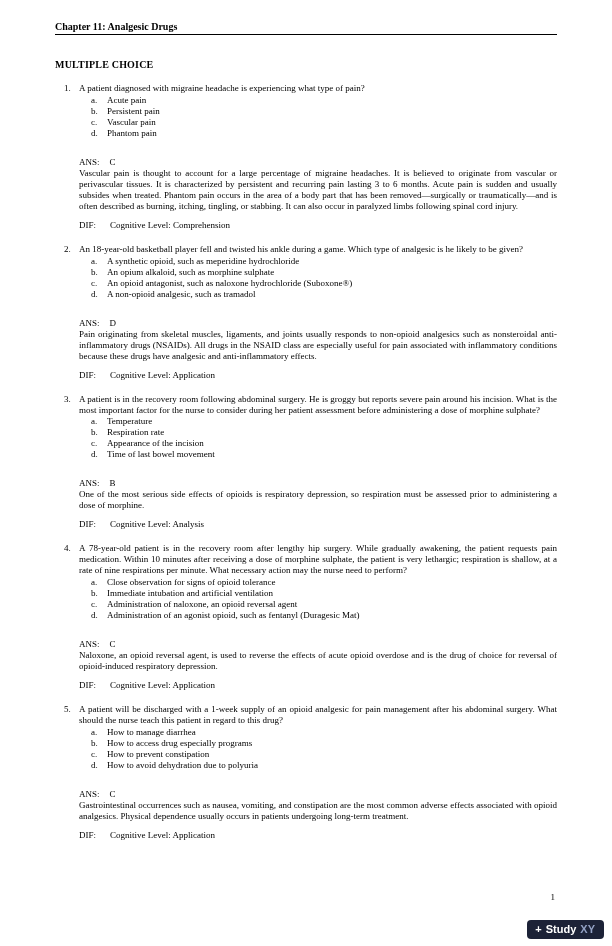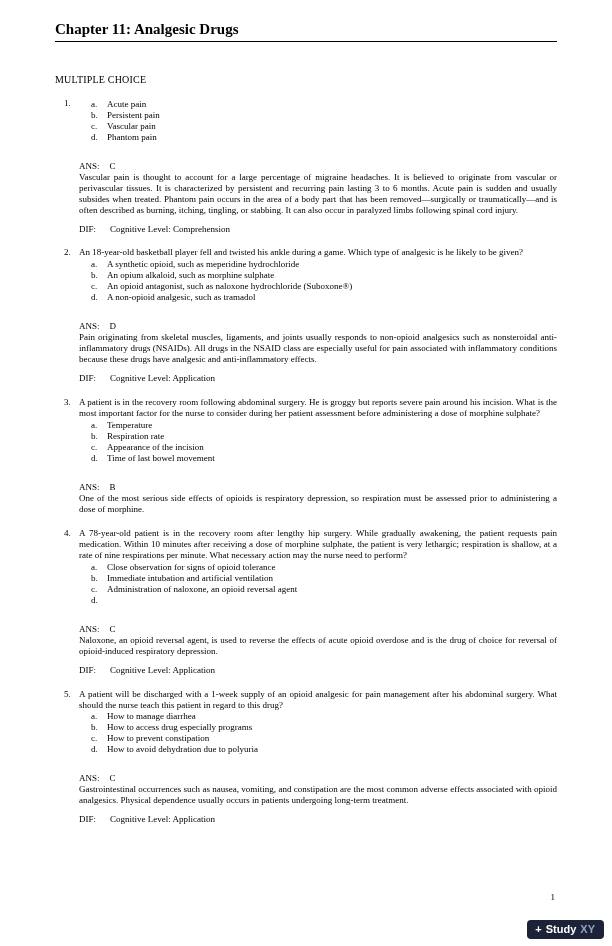--- a/index.html
+++ b/index.html
@@ -8,30 +8,30 @@
     width: 612px; height: 946px;
     position: relative;
     overflow: hidden;
     font-family: "Liberation Serif", serif;
     color: #000000;
   }
   .page { padding: 20px 55px 0 55px; }
 
   .doc-header {
     font-weight: 700;
-    font-size: 15px;
+    font-size: 10px;
     line-height: 1.32;
     border-bottom: 1.3px solid #000;
     padding-bottom: 1px;
   }
 
   .section-title {
-    font-weight: 400;
+    font-weight: 700;
     font-size: 10px;
-    margin-top: 32px;
+    margin-top: 24px;
     letter-spacing: 0.2px;
   }
 
   .questions { margin-top: 6px; font-size: 9px; line-height: 1.22; }
 
   .question { margin-top: 13px; margin-left: 9px; }
   .q-row { display: flex; }
   .q-num { width: 15px; flex-shrink: 0; }
   .q-body { flex: 1; }
   .q-stem { text-align: justify; }
@@ -76,20 +76,21 @@
     <div>Chapter 11: Analgesic Drugs</div>
   </header>
 
   <div class="section-title">MULTIPLE CHOICE</div>
 
   <div class="questions">
   <div class="question">
     <div class="q-row">
       <div class="q-num">1.</div>
       <div class="q-body">
+        <div class="q-stem">A patient diagnosed with migraine headache is experiencing what type of pain?</div>
         <div class="q-choices">
               <div class="choice">
                 <span class="choice-letter">a.</span>
                 <span class="choice-text">Acute pain</span>
               </div>
               <div class="choice">
                 <span class="choice-letter">b.</span>
                 <span class="choice-text">Persistent pain</span>
               </div>
               <div class="choice">
@@ -166,20 +167,23 @@
               </div>
               <div class="choice">
                 <span class="choice-letter">d.</span>
                 <span class="choice-text">Time of last bowel movement</span>
               </div>
             </div>
         <div class="q-ans">
           <span class="ans-label">ANS:</span><span class="ans-value">B</span>
         </div>
         <div class="q-rationale">One of the most serious side effects of opioids is respiratory depression, so respiration must be assessed prior to administering a dose of morphine.</div>
+        <div class="q-dif">
+          <span class="dif-label">DIF:</span><span class="dif-value">Cognitive Level: Analysis</span>
+        </div>
       </div>
     </div>
   </div>
 
   <div class="question">
     <div class="q-row">
       <div class="q-num">4.</div>
       <div class="q-body">
         <div class="q-stem">A 78-year-old patient is in the recovery room after lengthy hip surgery. While gradually awakening, the patient requests pain medication. Within 10 minutes after receiving a dose of morphine sulphate, the patient is very lethargic; respiration is shallow, at a rate of nine respirations per minute. What necessary action may the nurse need to perform?</div>
         <div class="q-choices">
@@ -190,20 +194,21 @@
               <div class="choice">
                 <span class="choice-letter">b.</span>
                 <span class="choice-text">Immediate intubation and artificial ventilation</span>
               </div>
               <div class="choice">
                 <span class="choice-letter">c.</span>
                 <span class="choice-text">Administration of naloxone, an opioid reversal agent</span>
               </div>
               <div class="choice">
                 <span class="choice-letter">d.</span>
+                <span class="choice-text">Administration of an agonist opioid, such as fentanyl (Duragesic Mat)</span>
               </div>
             </div>
         <div class="q-ans">
           <span class="ans-label">ANS:</span><span class="ans-value">C</span>
         </div>
         <div class="q-rationale">Naloxone, an opioid reversal agent, is used to reverse the effects of acute opioid overdose and is the drug of choice for reversal of opioid-induced respiratory depression.</div>
         <div class="q-dif">
           <span class="dif-label">DIF:</span><span class="dif-value">Cognitive Level: Application</span>
         </div>
       </div>

